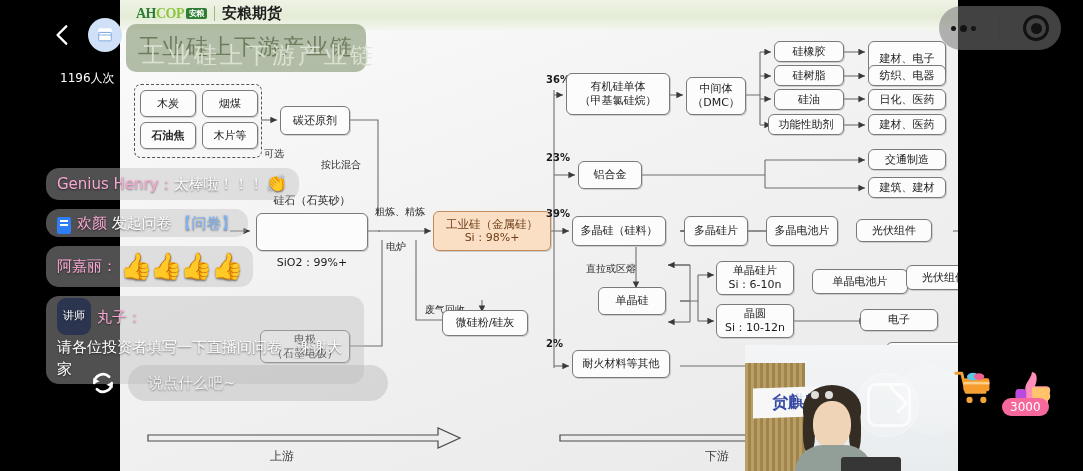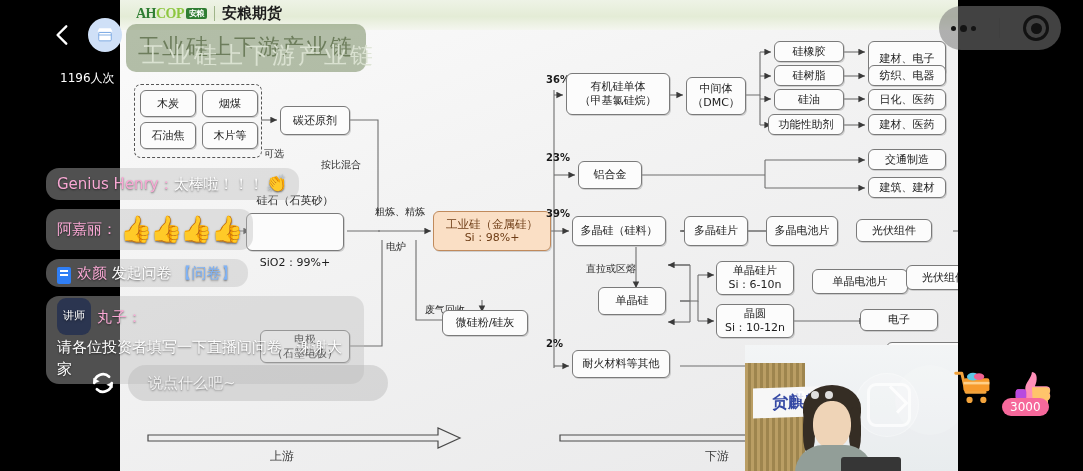--- a/index.html
+++ b/index.html
@@ -288,34 +288,34 @@
       </g>
     </svg>
 
     <div class="dash-group" style="left:14px; top:84px; width:128px; height:74px;"></div>
     <div class="bx" style="left:20px; top:90px; width:56px; height:27px;">
         <span>木炭</span>
       </div>
     <div class="bx" style="left:82px; top:90px; width:56px; height:27px;">
         <span>烟煤</span>
       </div>
-    <div class="bx" style="left:20px; top:122px; width:56px; height:27px;">
+    <div class="bx" style="left:20px; top:122px; width:56px; height:27px;font-weight:bold;">
         <span>石油焦</span>
       </div>
     <div class="bx" style="left:82px; top:122px; width:56px; height:27px;">
         <span>木片等</span>
       </div>
     <div class="lbl" style="left:144px; top:147px;">可选</div>
 
     <div class="bx" style="left:160px; top:106px; width:70px; height:29px;">
         <span>碳还原剂</span>
       </div>
     <div class="lbl" style="left:201px; top:158px;">按比混合</div>
 
-    <div class="bx" style="left:126px; top:213px; width:98px; height:38px;gap:48px;">
+    <div class="bx" style="left:136px; top:213px; width:112px; height:38px;gap:48px;">
       <span class="l1">硅石（石英砂）</span>
       <span class="l2">SiO2：99%+</span>
     </div>
 
     <div class="bx" style="left:140px; top:330px; width:90px; height:33px;">
       <span>电极</span>
       <span>（石墨电极）</span>
     </div>
 
     <div class="lbl" style="left:255px; top:205px;">粗炼、精炼</div>
@@ -448,32 +448,32 @@
   </div>
   <div id="viewer-count">1196人次</div>
 
   <div id="chat">
     <div style="display:block;"><span class="msg">
       <span class="user">Genius Henry：</span>
       <span>太棒啦！！！</span>
       <span class="emoji">👏</span>
     </span></div>
 
-    <div style="display:block;"><span class="msg thumbs">
-      <span class="user">阿嘉丽：</span>
-      <span class="emoji">👍👍👍👍</span>
-    </span></div>
-
     <div style="display:block;"><span class="msg">
       <span class="tag-doc"></span>
       <span class="user">欢颜</span>
       <span>&nbsp;</span>
       <span>发起问卷</span>
       <span>&nbsp;</span>
       <span class="link-blue">【问卷】</span>
+    </span></div>
+
+    <div style="display:block;"><span class="msg thumbs">
+      <span class="user">阿嘉丽：</span>
+      <span class="emoji">👍👍👍👍</span>
     </span></div>
 
     <div style="display:block;"><span class="msg" style="max-width:318px; white-space:normal;">
       <span class="badge-host">讲师</span>
       <span class="user">丸子：</span>
       <span>请各位投资者填写一下直播间问卷，谢谢大家</span>
     </span></div>
   </div>
 
   <div id="composer-row">

